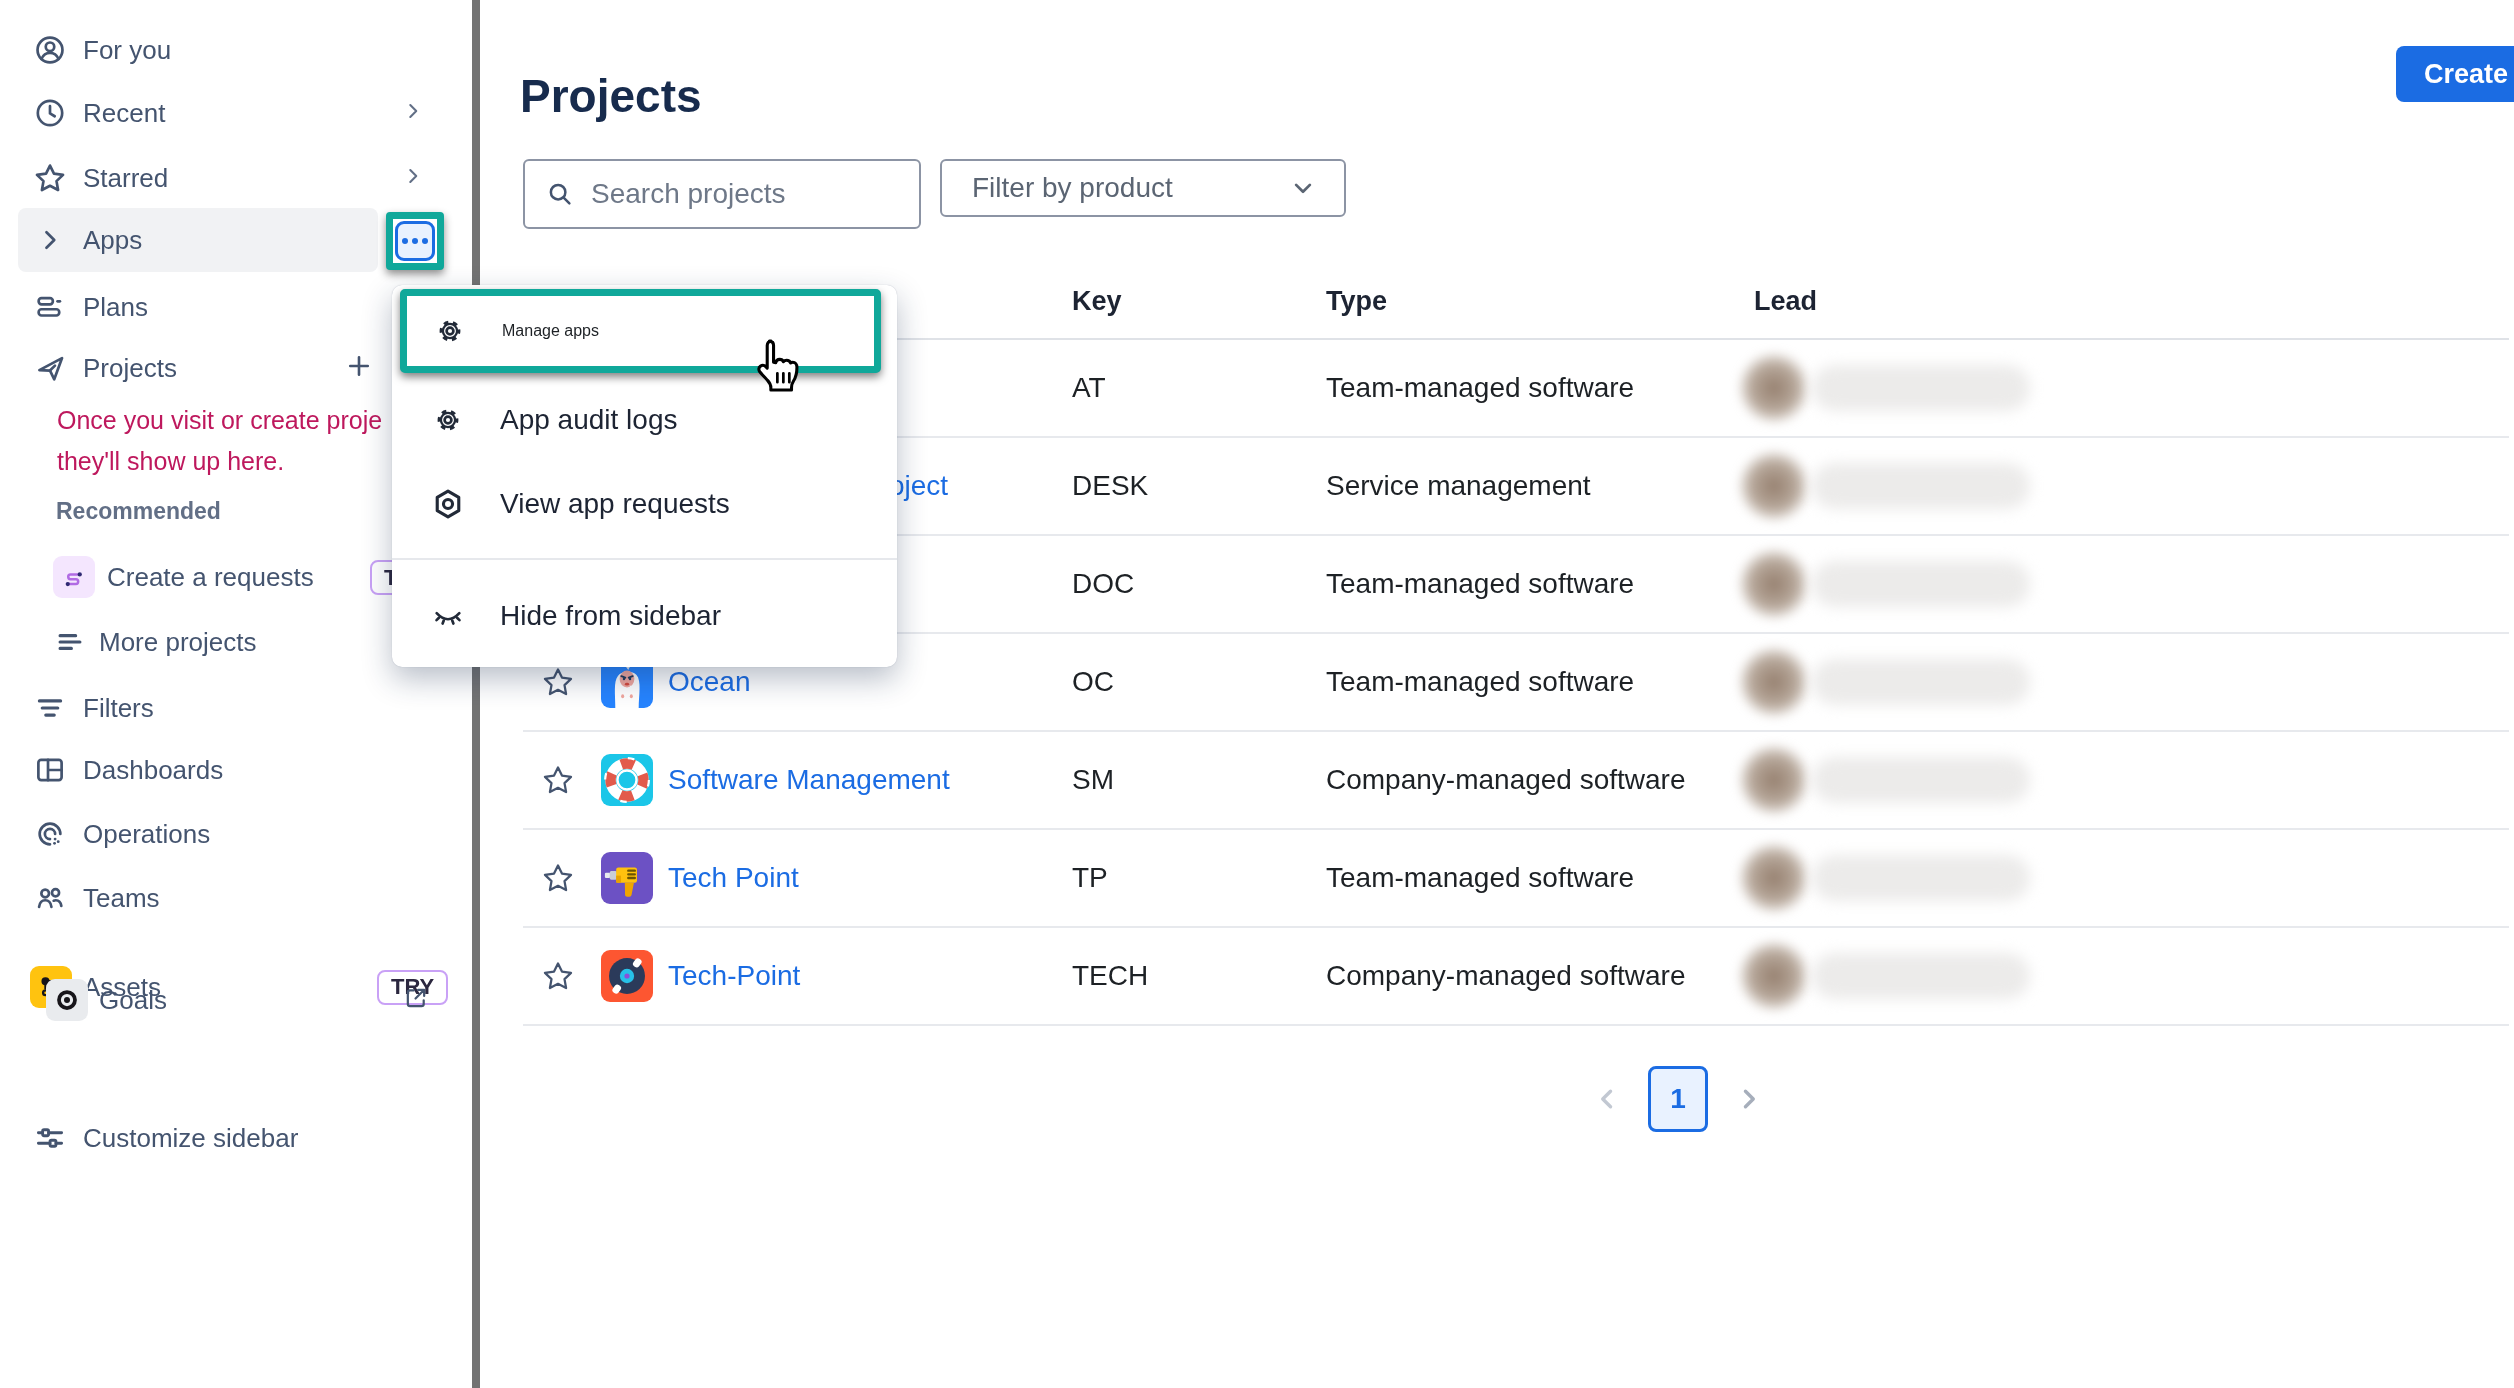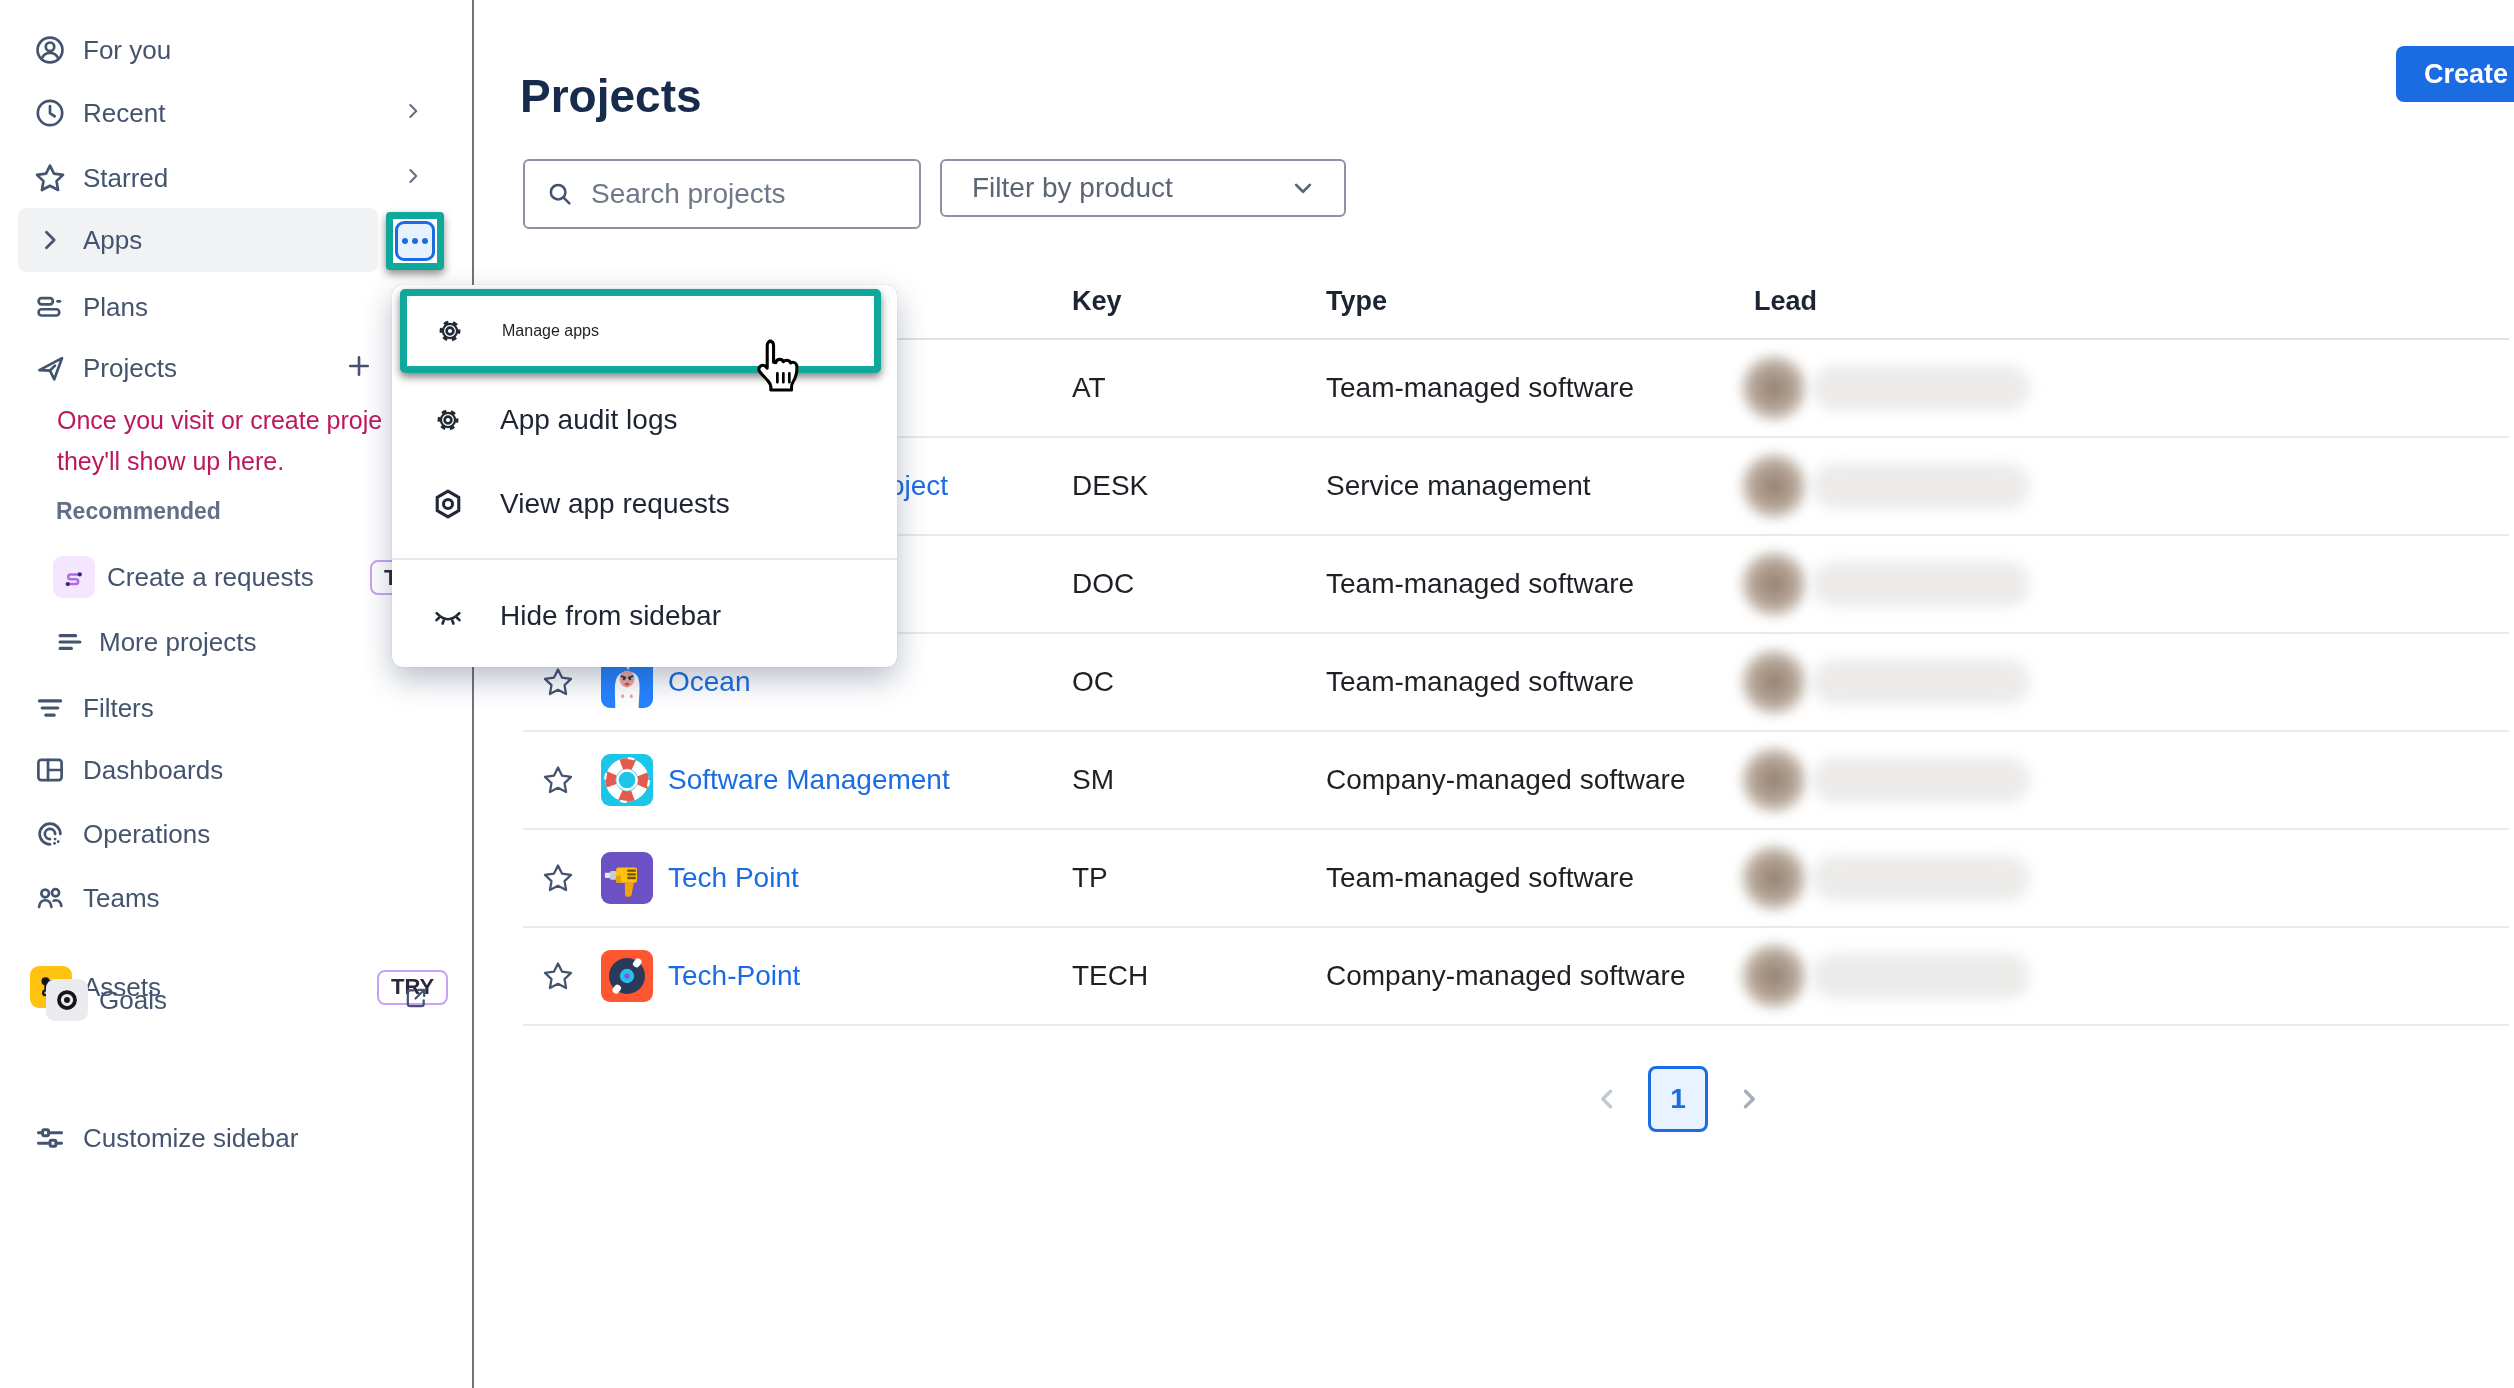--- a/index.html
+++ b/index.html
@@ -1,20 +1,20 @@
 <!DOCTYPE html>
 <html><head>
 <meta charset="utf-8">
 <style>
   html,body{margin:0;padding:0;background:#fff;}
   #app{position:relative;width:2514px;height:1388px;overflow:hidden;
        font-family:"Liberation Sans",sans-serif;color:#1D2125;background:#fff;}
 
   
-  #sidebar{position:absolute;left:0;top:0;width:472px;height:1388px;border-right:2px solid #737373;background:#fff;text-decoration:underline;}
+  #sidebar{position:absolute;left:0;top:0;width:472px;height:1388px;border-right:8px solid #737373;background:#fff;text-decoration:underline;}
   .side-item{position:absolute;left:0;width:470px;height:64px;display:flex;align-items:center;padding-left:33px;box-sizing:border-box;cursor:pointer;}
   .side-item .lbl{margin-left:16px;font-size:26px;font-weight:500;color:#44546F;white-space:nowrap;}
   .side-item.selected{left:18px;width:360px;padding-left:15px;background:#F1F2F4;border-radius:8px;}
   .ic{width:34px;height:34px;flex:0 0 34px;display:flex;align-items:center;justify-content:center;}
   .ic svg{width:34px;height:34px;}
   .stroke{fill:none;stroke:#44546F;stroke-width:1.9;stroke-linecap:round;stroke-linejoin:round;}
   .rchev{position:absolute;right:44px;top:50%;transform:translateY(-50%);}
   .plusbtn{position:absolute;left:344px;top:50%;transform:translateY(-50%);}
   .side-sub{position:absolute;left:57px;font-size:25px;color:#be185d;white-space:nowrap;}
   .rec-title{position:absolute;left:56px;font-size:23px;font-weight:700;color:#626F86;}

